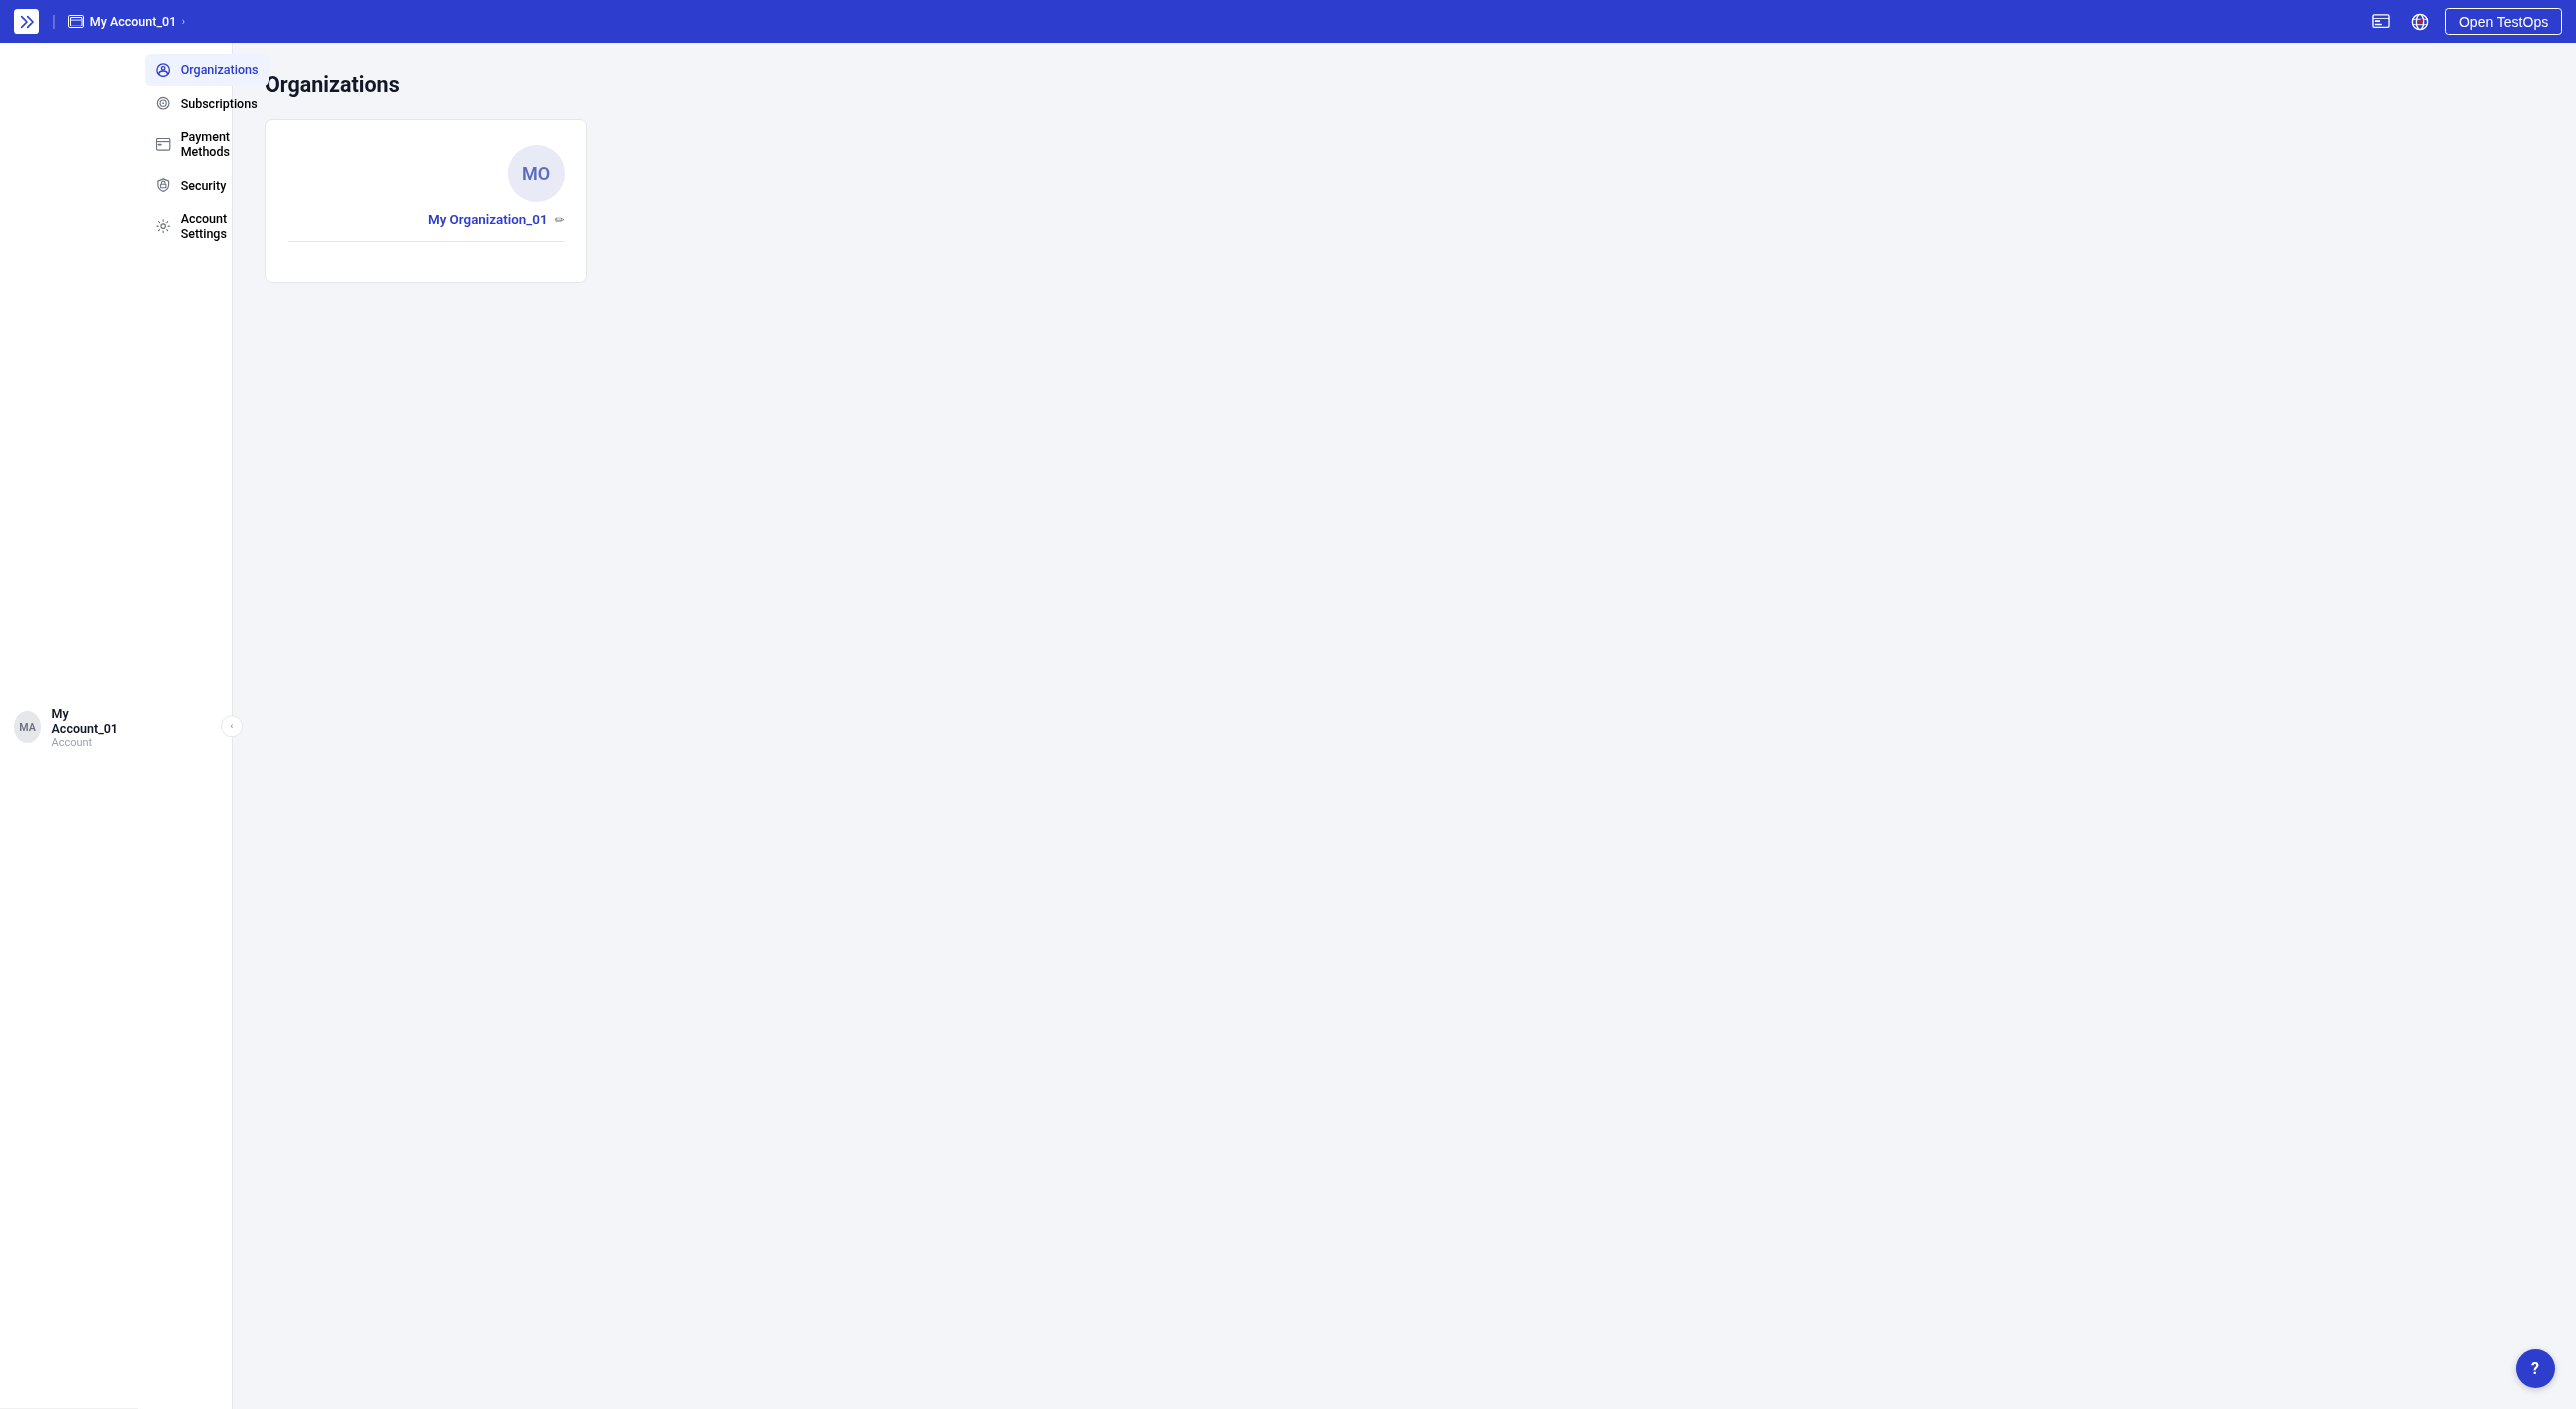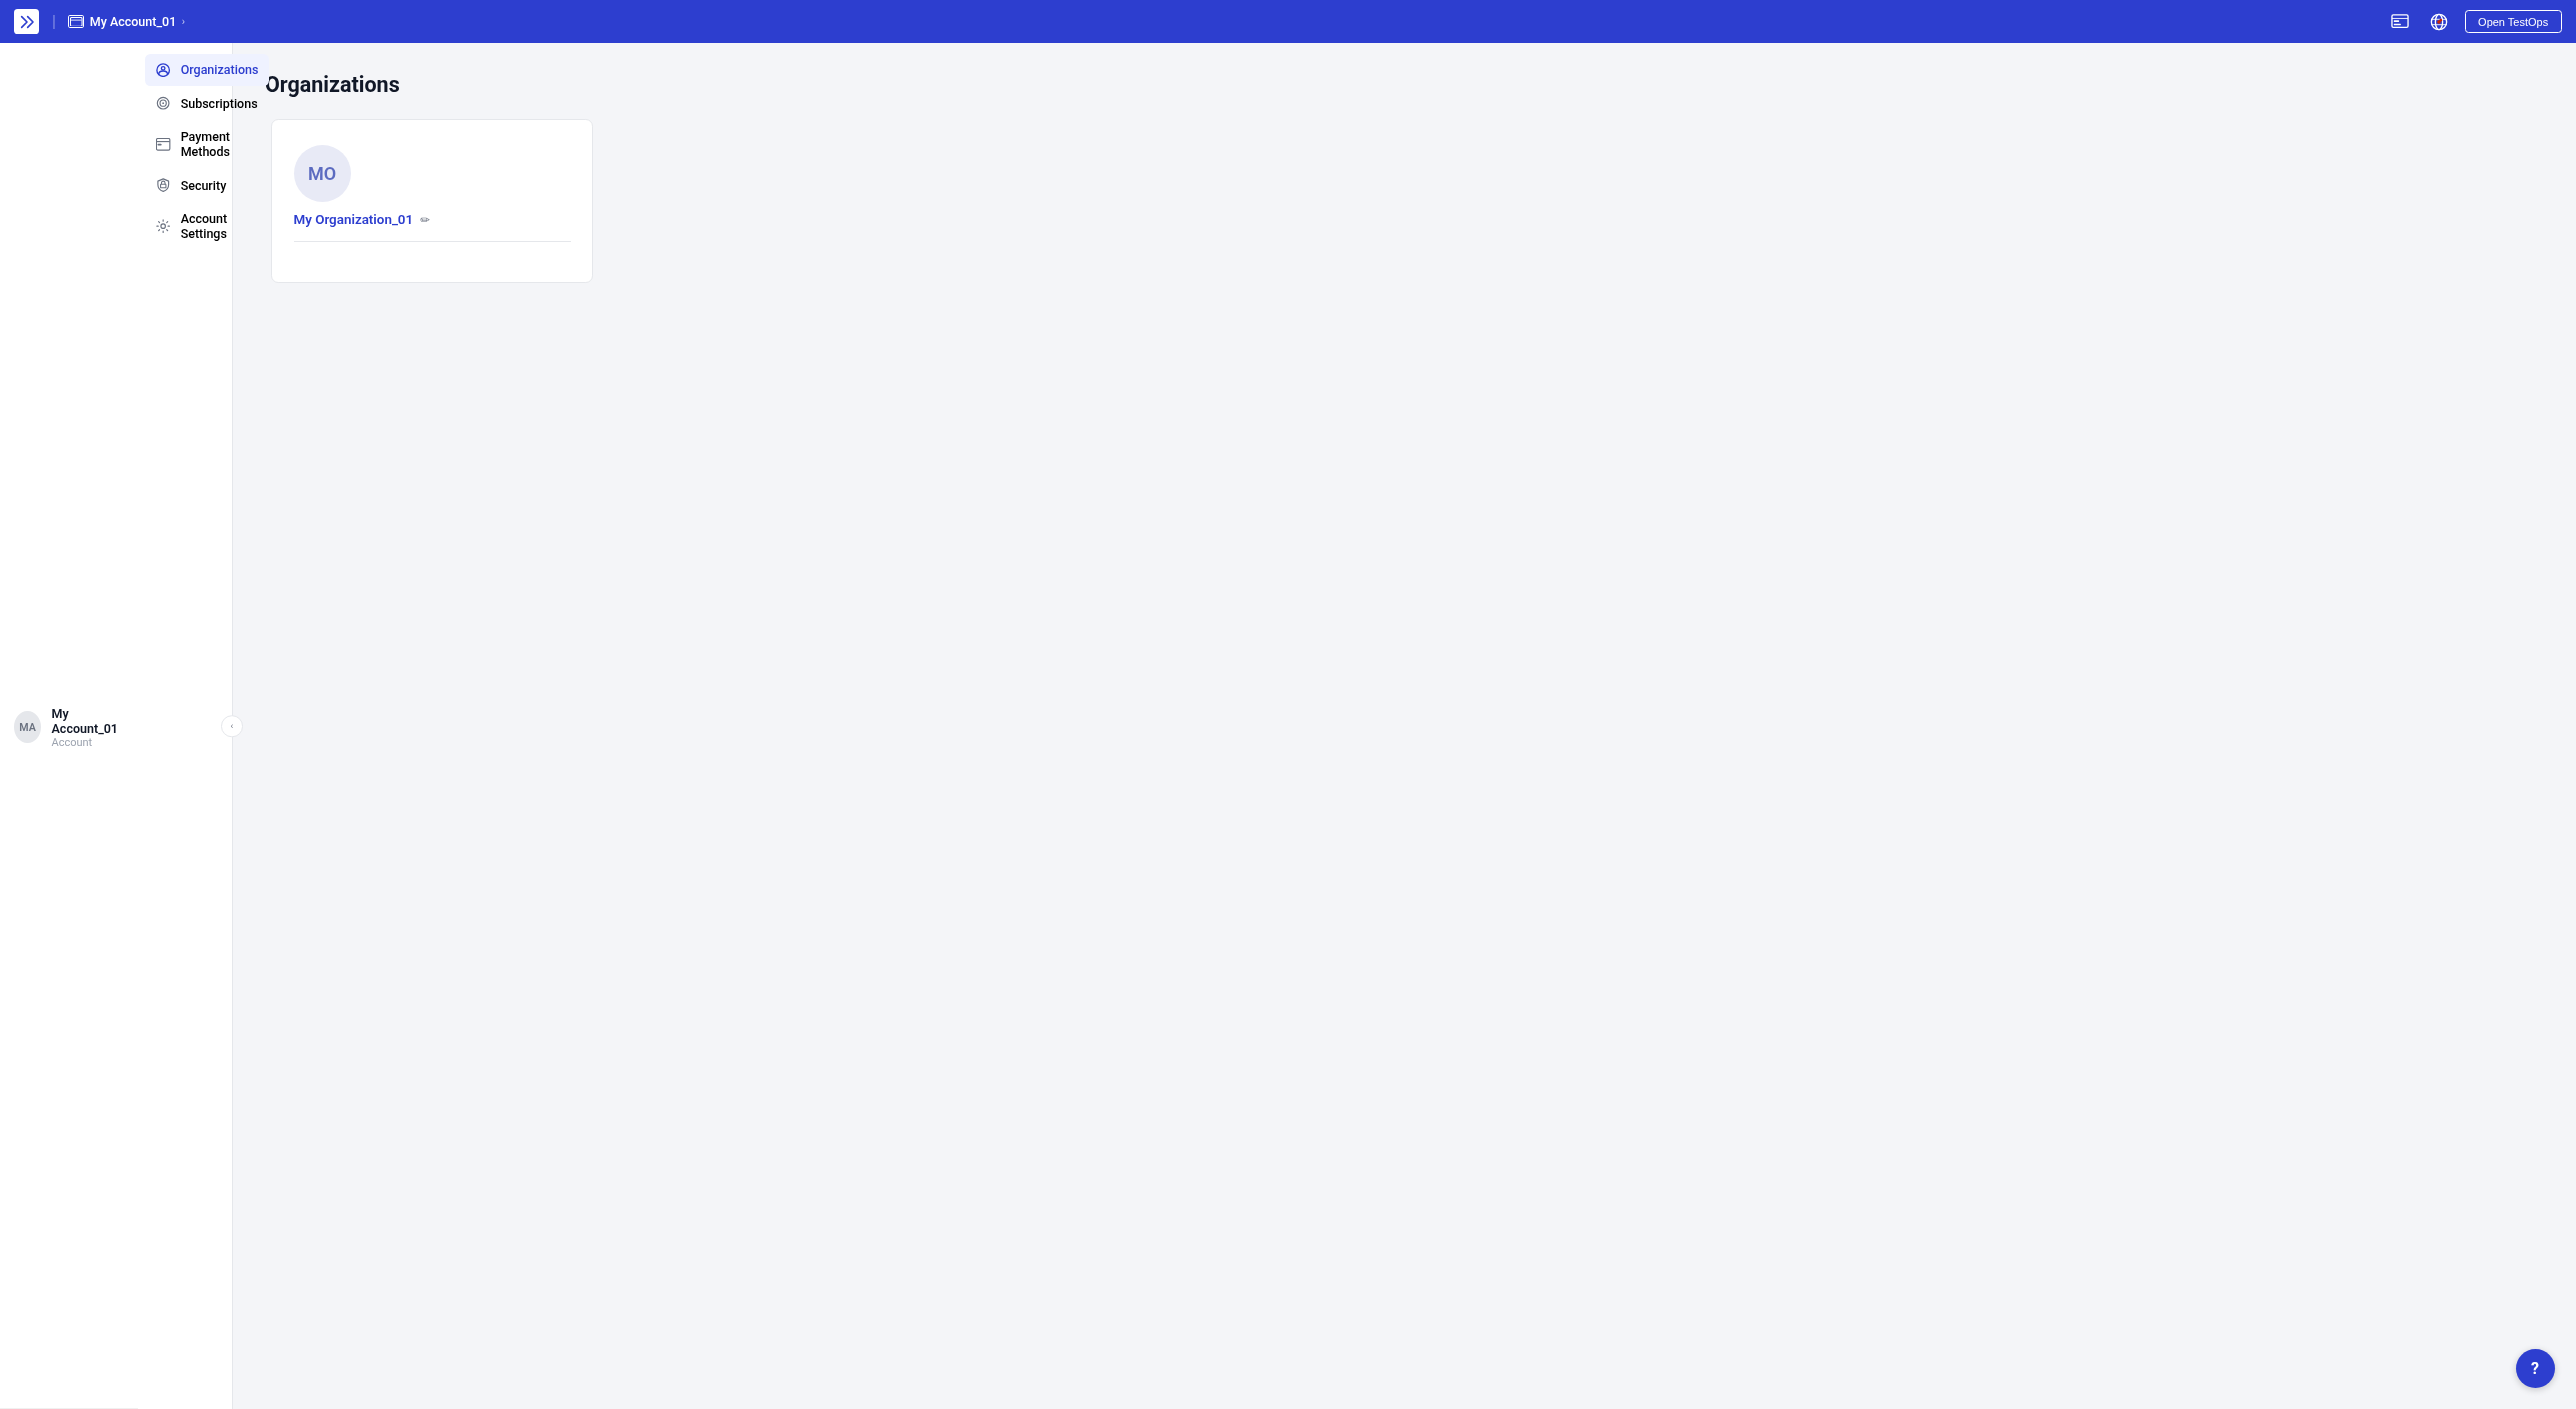--- a/index.html
+++ b/index.html
@@ -78,21 +78,21 @@
       color: white;
       font-size: 16px;
       border-radius: 3.6px;
     }
     .open-testops-btn {
       border: 1.3px solid white;
       color: white;
       background: transparent;
       padding: 4.5px 12.5px;
       border-radius: 3.6px;
-      font-size: 11px;
+      font-size: 14px;
       cursor: pointer;
       font-weight: 500;
     }
 
     
     .main-layout {
       display: flex;
       flex: 1;
       overflow: hidden;
     }
@@ -198,22 +198,21 @@
 
     
     .org-card {
       background: white;
       border-radius: 7.2px;
       border: 0.9px solid #e5e7eb;
       padding: 25px 21.5px;
       width: 322px;
       display: flex;
       flex-direction: column;
-      align-items: flex-start;
-      margin-left: 6px;
+      align-items: flex-end;
     }
     .org-avatar {
       width: 57px;
       height: 57px;
       border-radius: 50%;
       background: #e8eaf6;
       display: flex;
       align-items: center;
       justify-content: center;
       font-size: 18px;

